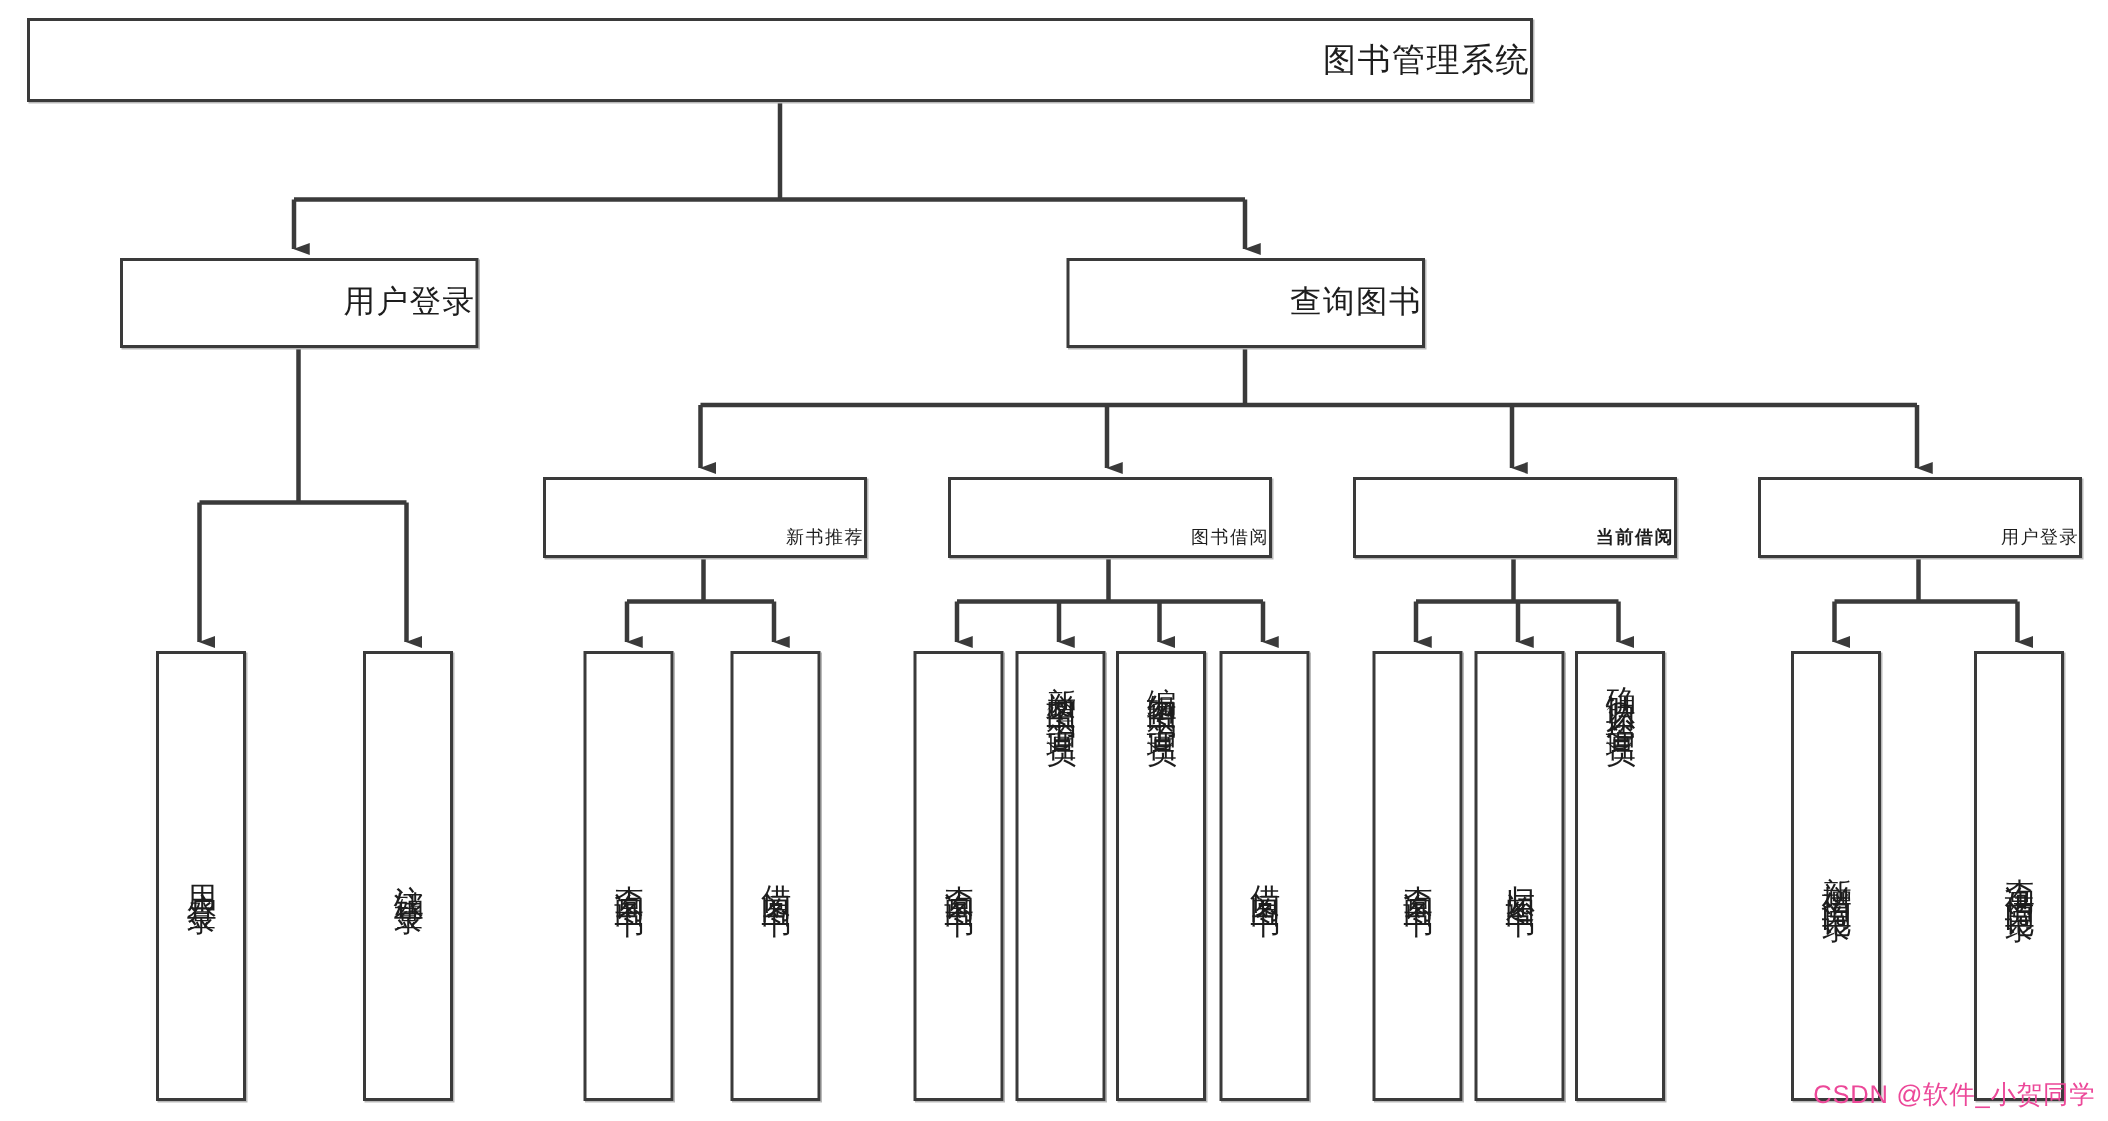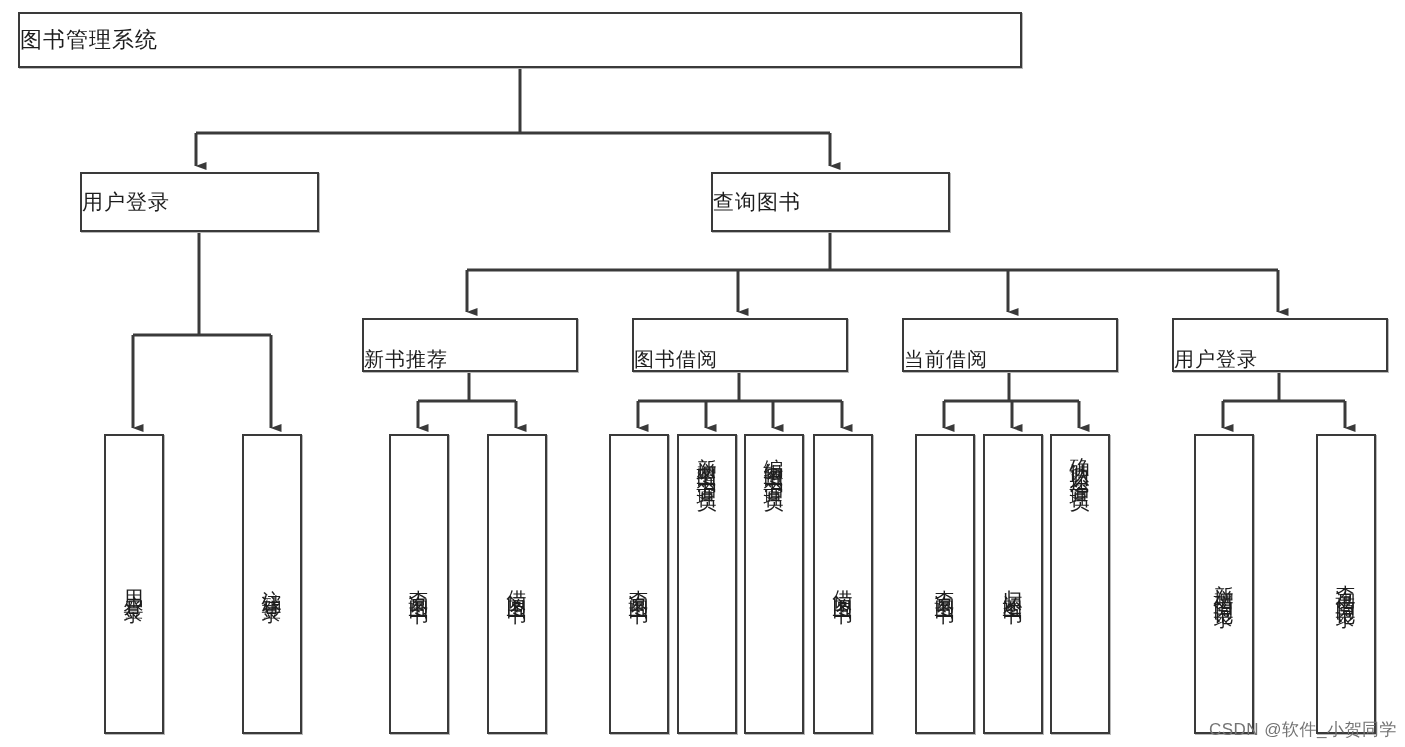--- a/index.html
+++ b/index.html
@@ -14,32 +14,32 @@
 
   .node{
     position:absolute;
     box-sizing:border-box;
     background:#ffffff;
     border:2px solid #3a3a3a;
     box-shadow:1px 1px 0 #b9b9b9;
     color:#1d1d1d;
     display:flex;
     align-items:center;
-    justify-content:flex-start;
+    justify-content:flex-end;
     z-index:2;
   }
   .node-label{
     font-size:21px;
     line-height:1.1;
     letter-spacing:1px;
     white-space:nowrap;
   }
   .node.root .node-label{font-size:22px;}
   .node.lvl1 .node-label{font-size:21px;}
-  .node.lvl2 .node-label{font-size:20px;margin-top:27px;}
+  .node.lvl2 .node-label{font-size:12px;margin-top:27px;}
 
   
   .node.leaf{
     align-items:center;
     justify-content:center;
     padding:6px 0;
   }
   .node.leaf.topalign{align-items:flex-start;}
   .node.leaf .node-label{
     writing-mode:vertical-rl;
@@ -47,21 +47,21 @@
     font-size:20px;
     letter-spacing:5px;
     line-height:1.0;
     white-space:nowrap;
   }
 
   #watermark{
     position:absolute;
     right:8px;bottom:6px;
     font-size:17px;
-    color:#737373;
+    color:#ec4899;
     letter-spacing:0.5px;
     z-index:5;
     white-space:nowrap;
   }
 </style>
 </head>
 <body>
 
 <div id="canvas">
 
@@ -126,21 +126,21 @@
   <div class="node lvl1" style="left:711px;top:172px;width:239px;height:60px;">
     <span class="node-label">查询图书</span>
   </div>
 
   <div class="node lvl2" style="left:362px;top:318px;width:216px;height:54px;">
     <span class="node-label">新书推荐</span>
   </div>
   <div class="node lvl2" style="left:632px;top:318px;width:216px;height:54px;">
     <span class="node-label">图书借阅</span>
   </div>
-  <div class="node lvl2" style="left:902px;top:318px;width:216px;height:54px;">
+  <div class="node lvl2" style="left:902px;top:318px;width:216px;height:54px;font-weight:bold;">
     <span class="node-label">当前借阅</span>
   </div>
   <div class="node lvl2" style="left:1172px;top:318px;width:216px;height:54px;">
     <span class="node-label">用户登录</span>
   </div>
 
   <div class="node leaf" style="left:104px;top:434px;width:60px;height:300px;">
     <span class="node-label">用户登录</span>
   </div>
   <div class="node leaf" style="left:242px;top:434px;width:60px;height:300px;">

